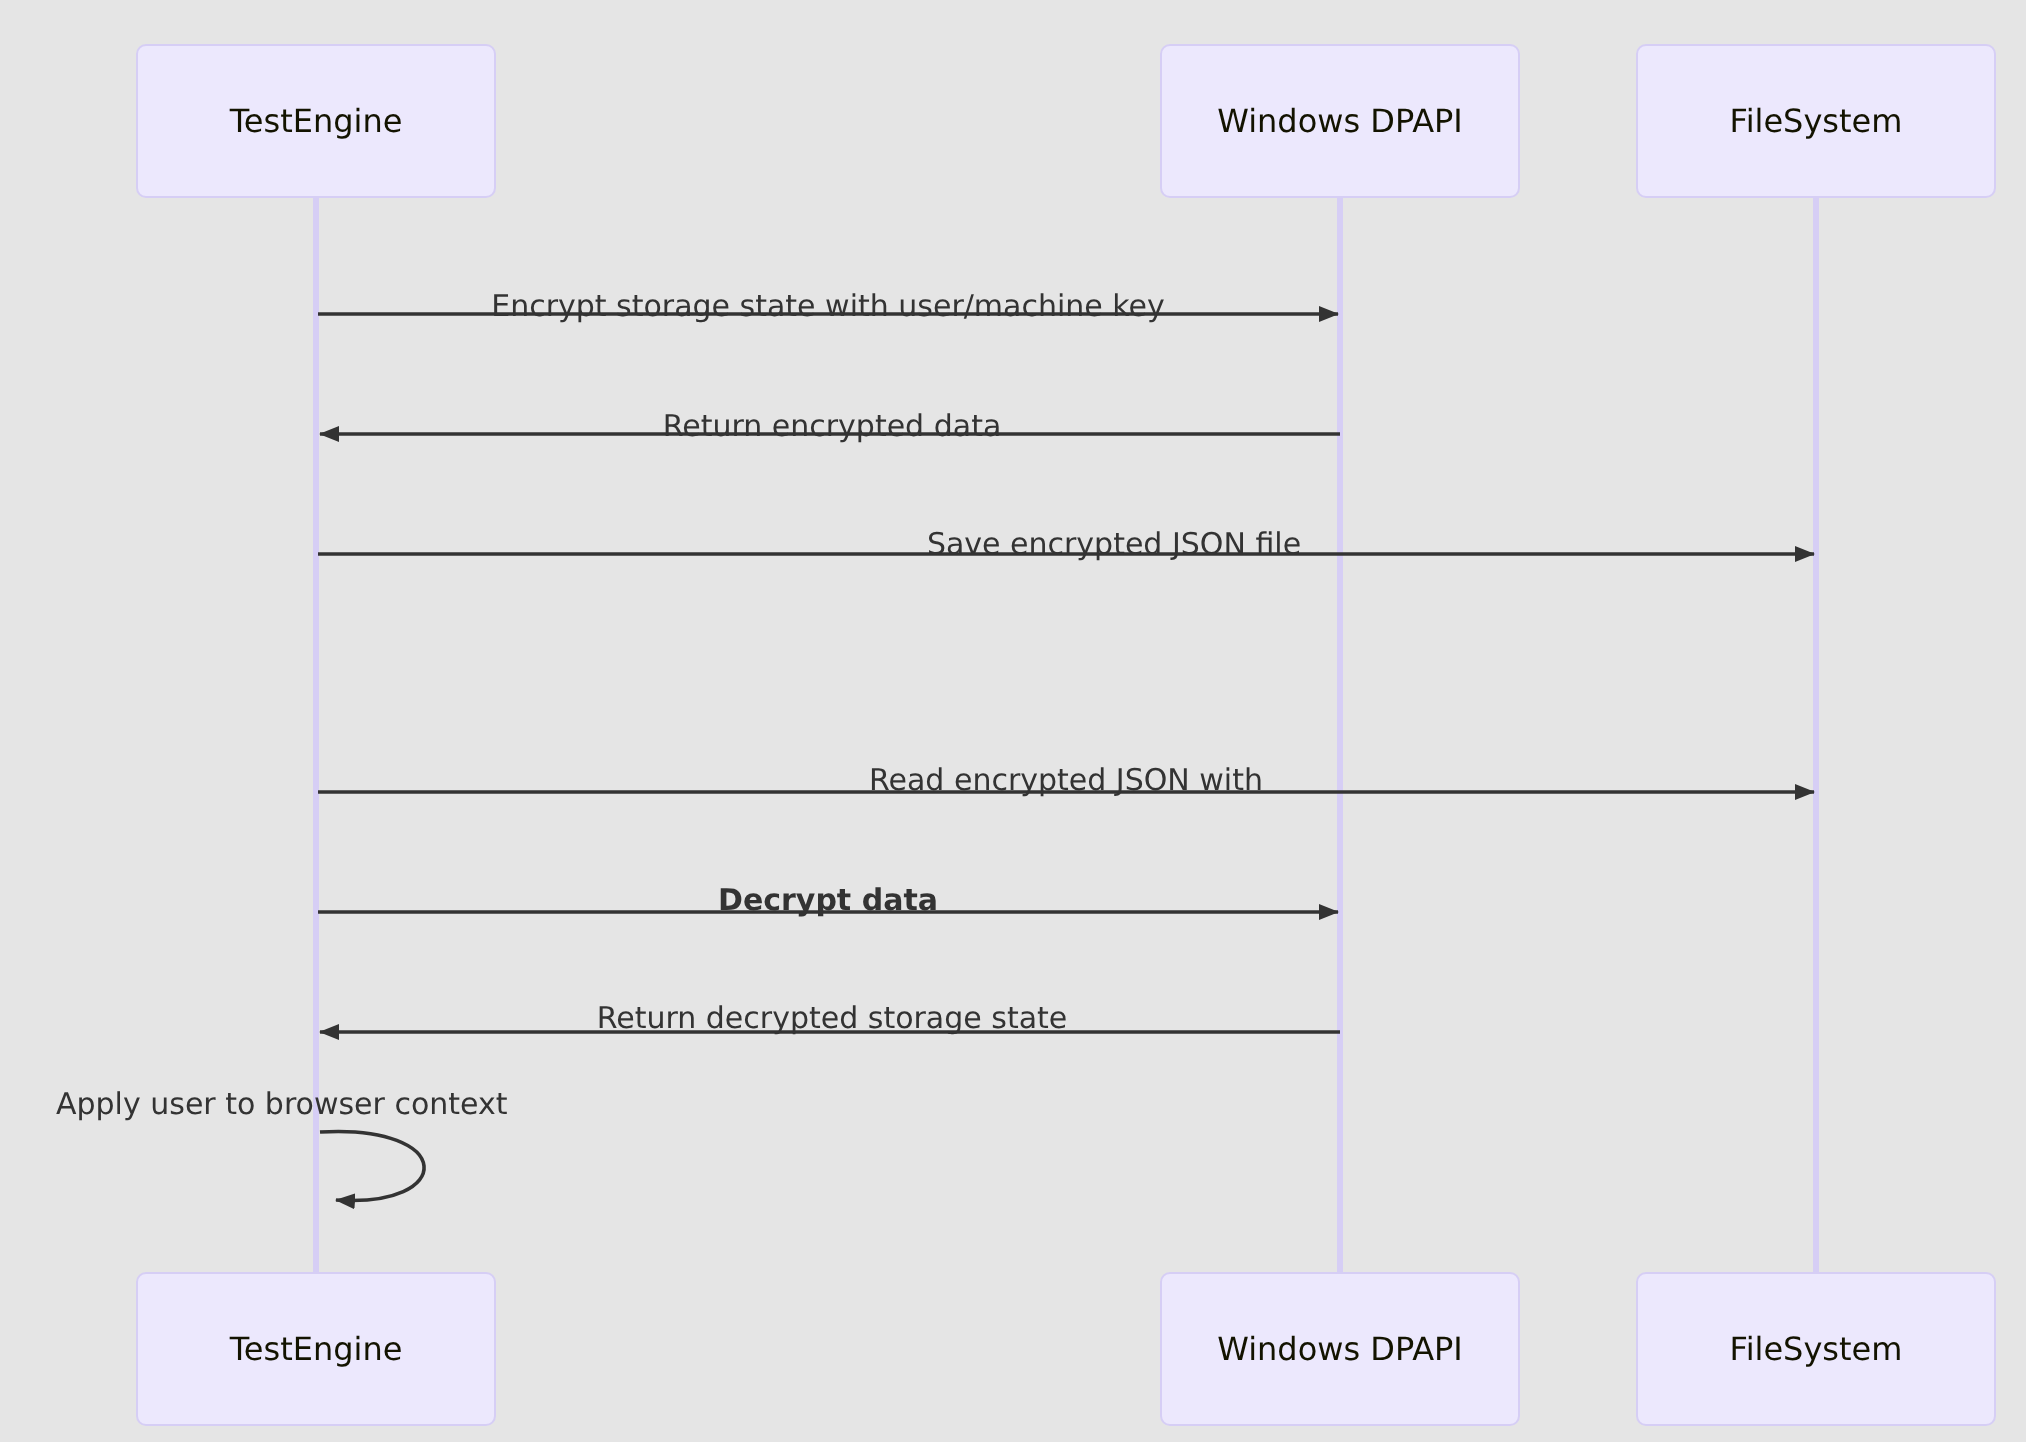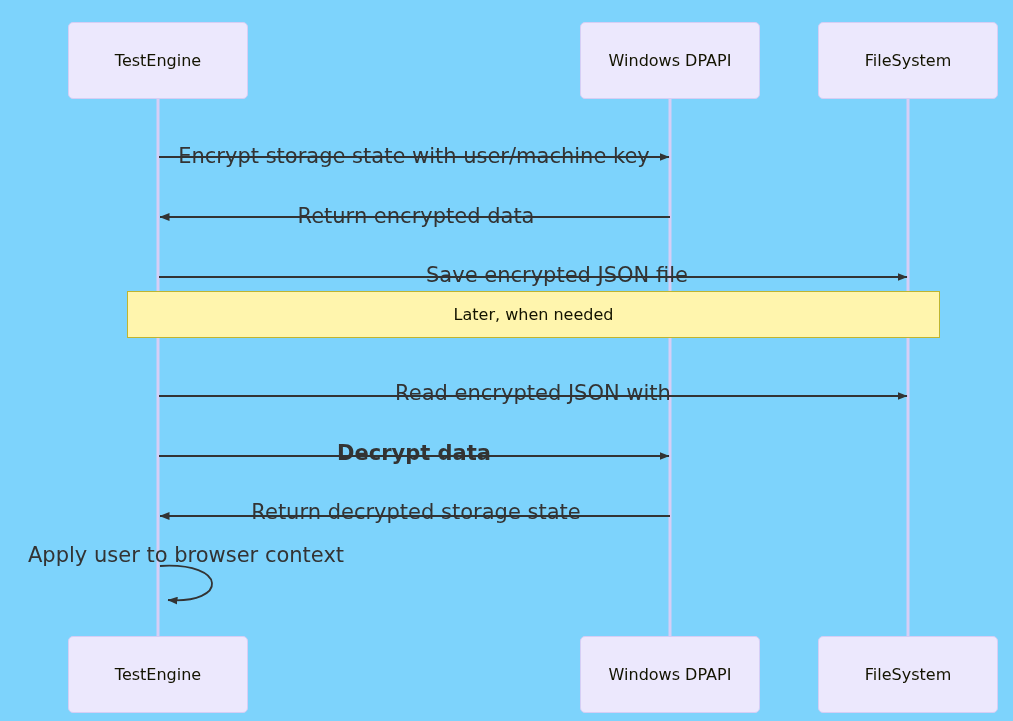--- a/index.html
+++ b/index.html
@@ -10,21 +10,21 @@
   body {
     width: 1013px;
     height: 721px;
     font-family: "DejaVu Sans", "Liberation Sans", sans-serif;
     overflow: hidden;
   }
   #diagram {
     position: relative;
     width: 1013px;
     height: 721px;
-    background: #7dd3fc;
+    background: #e5e5e5;
   }
   .svg-layer {
     position: absolute;
     top: 0;
     left: 0;
     width: 1013px;
     height: 721px;
   }
   .actor-box {
     position: absolute;
@@ -51,21 +51,21 @@
     align-items: center;
     justify-content: center;
   }
   .note-label {
     font-size: 16px;
     color: #131300;
     white-space: nowrap;
   }
   .msg-label {
     position: absolute;
-    font-size: 21px;
+    font-size: 15px;
     color: #333333;
     white-space: nowrap;
     transform: translateX(-50%);
   }
   .msg-label.left-anchored {
     transform: none;
   }
 </style>
 </head>
 <body>
@@ -105,23 +105,20 @@
         <span class="actor-label" style="color: rgb(19, 19, 0);">TestEngine</span>
       </div>
       <div class="actor-box" style="left: 580px; top: 22px; width: 180px; height: 77px; background: rgb(236, 232, 253); border-color: rgb(214, 206, 245);">
         <span class="actor-label" style="color: rgb(19, 19, 0);">Windows DPAPI</span>
       </div>
       <div class="actor-box" style="left: 818px; top: 22px; width: 180px; height: 77px; background: rgb(236, 232, 253); border-color: rgb(214, 206, 245);">
         <span class="actor-label" style="color: rgb(19, 19, 0);">FileSystem</span>
       </div>
     </div>
 
-  <div class="note-box" id="note-box" style="left: 127px; top: 291px; width: 813px; height: 47px; background: rgb(255, 245, 173); border-color: rgb(191, 181, 47);">
-    <span class="note-label">Later, when needed</span>
-  </div>
 
   <div id="message-labels">
       <div class="msg-label" style="left: 414px; top: 144px; color: rgb(51, 51, 51);">Encrypt storage state with user/machine key</div>
       <div class="msg-label" style="left: 416px; top: 204px; color: rgb(51, 51, 51); text-align: right;">Return encrypted data</div>
       <div class="msg-label" style="left: 533px; top: 263px; color: rgb(51, 51, 51); margin-left: 24px;">Save encrypted JSON file</div>
       <div class="msg-label" style="left: 533px; top: 381px; color: rgb(51, 51, 51);">Read encrypted JSON with</div>
       <div class="msg-label" style="left: 414px; top: 441px; color: rgb(51, 51, 51); font-weight: bold;">Decrypt data</div>
       <div class="msg-label" style="left: 416px; top: 500px; color: rgb(51, 51, 51);">Return decrypted storage state</div>
       <div class="msg-label left-anchored" style="left: 28px; top: 543px; color: rgb(51, 51, 51);">Apply user to browser context</div>
     </div>

